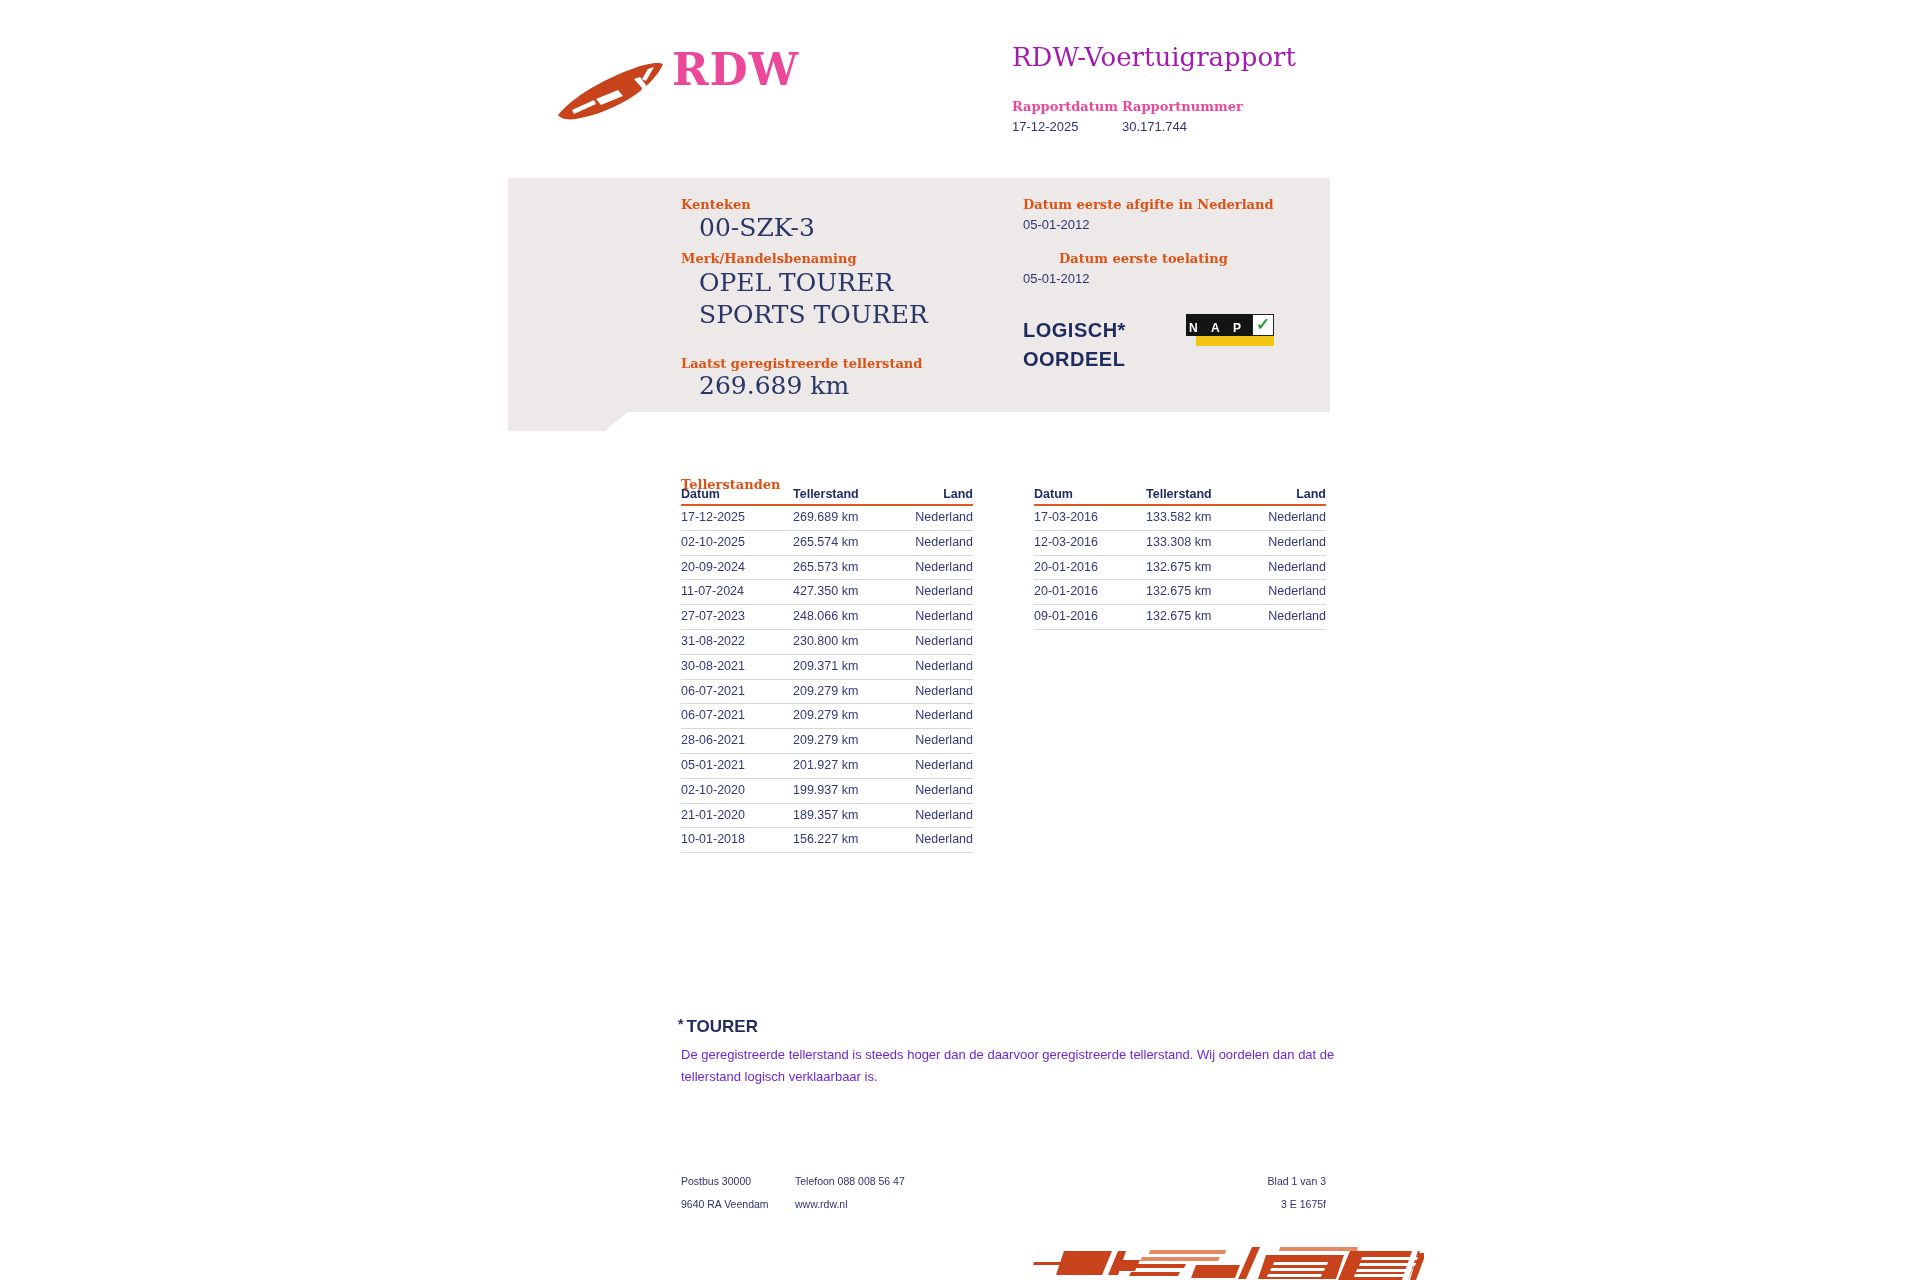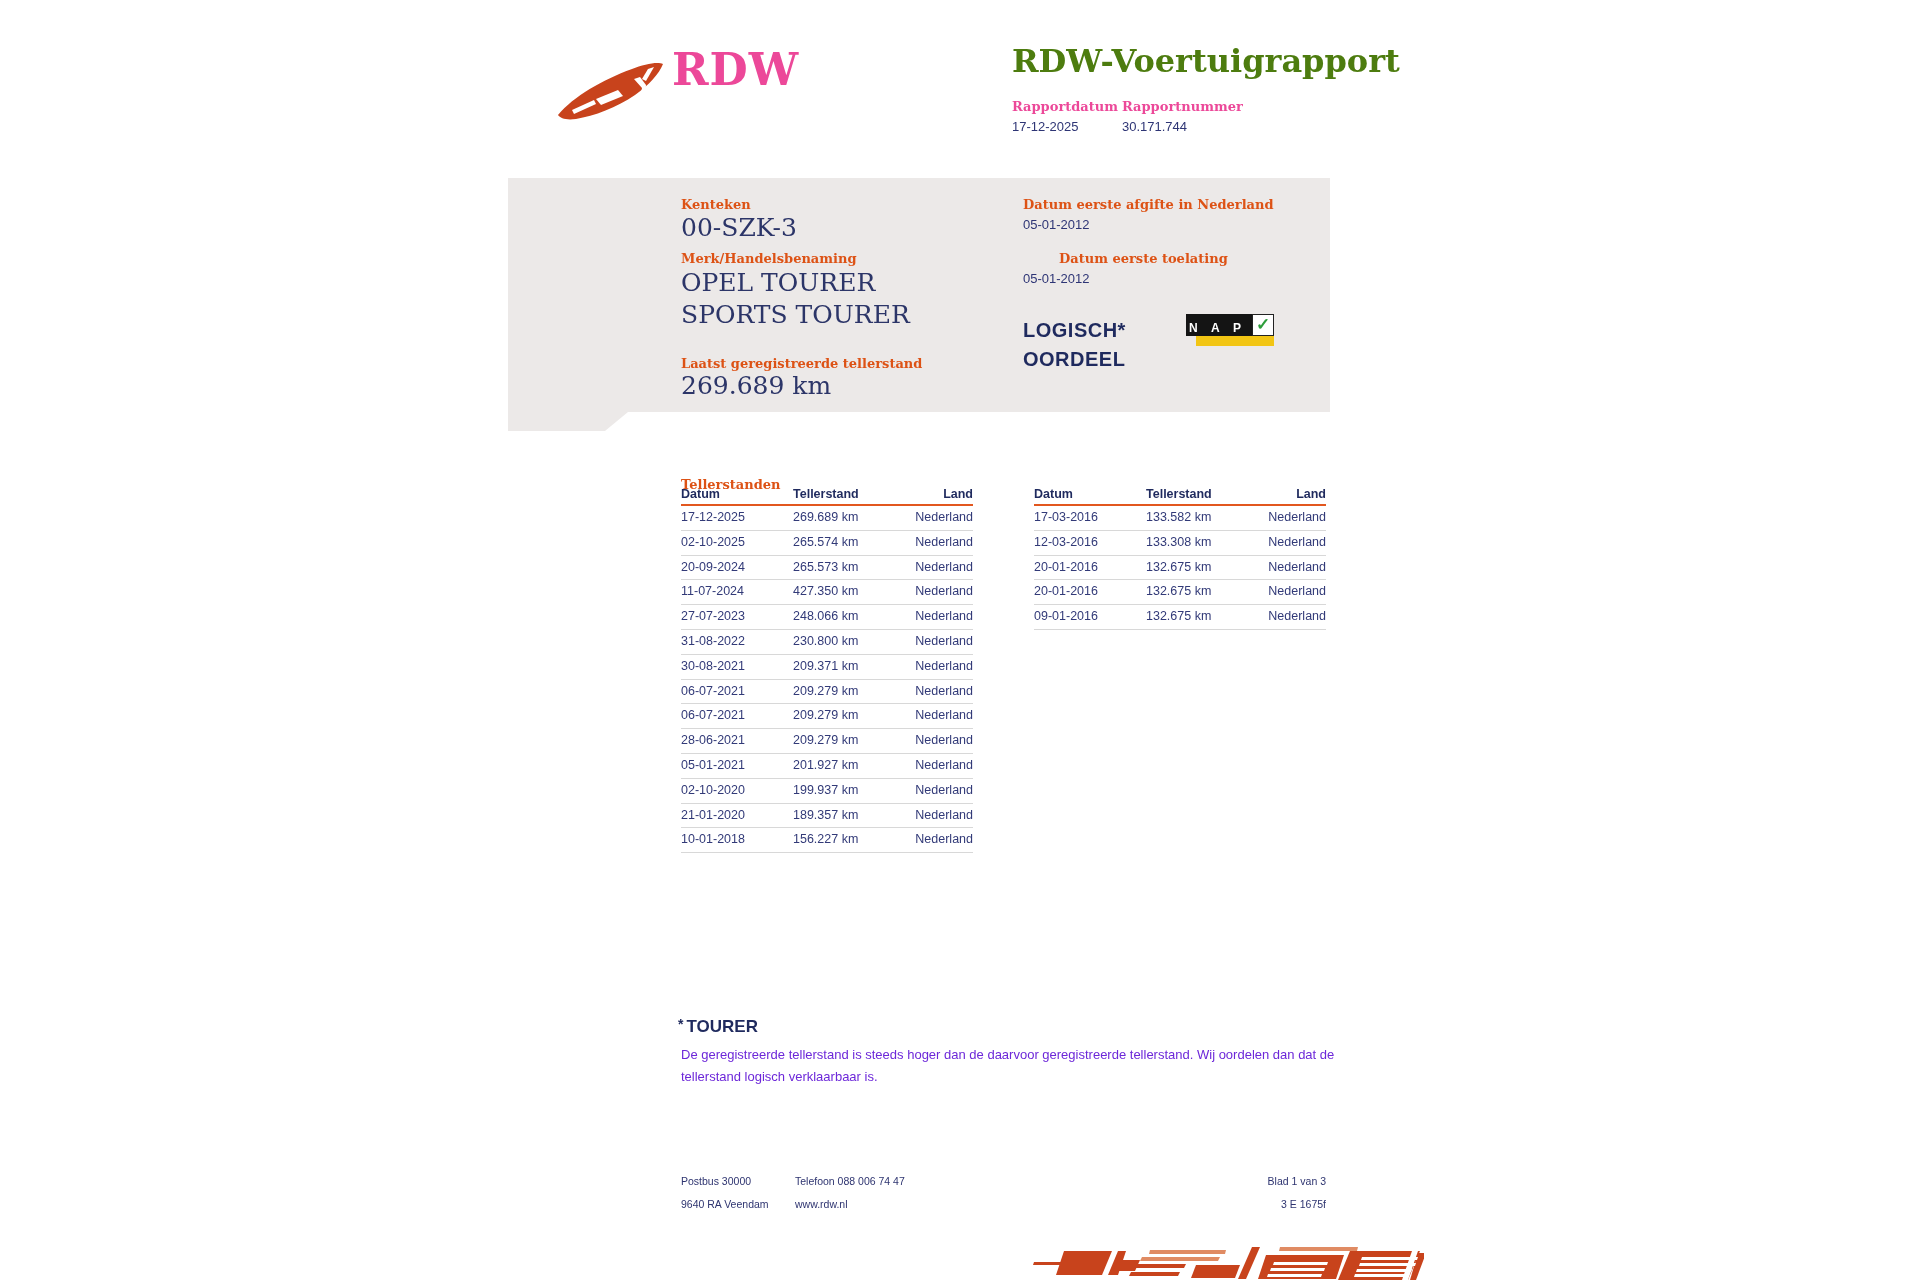--- a/index.html
+++ b/index.html
@@ -3,31 +3,31 @@
 <meta charset="utf-8">
 <style>
   html,body{margin:0;padding:0;background:#ffffff;}
   body{width:1920px;height:1280px;position:relative;overflow:hidden;
        font-family:"Liberation Sans",sans-serif;color:#2c3470;}
   .abs{position:absolute;}
 
   
   .brand{left:672px;top:44px;font-family:"DejaVu Serif",serif;font-weight:bold;
          font-size:44px;color:#ec4899;letter-spacing:1px;}
-  .doc-title{left:1012px;top:42px;font-family:"DejaVu Serif",serif;font-weight:bold;
-         font-size:32px;color:#4d7c0f;}
+  .doc-title{left:1012px;top:42px;font-family:"DejaVu Serif",serif;font-weight:normal;
+         font-size:26px;color:#a21caf;}
   .hlabel{font-family:"DejaVu Serif",serif;font-weight:bold;font-size:13px;color:#ec4899;}
   .hvalue{font-size:13px;color:#2e3575;}
 
   
   .grey-box{left:508px;top:178px;width:822px;height:234px;background:#ece9e8;}
   .grey-tab{left:508px;top:412px;width:120px;height:19px;background:#ece9e8;
             clip-path:polygon(0 0,100% 0,calc(100% - 23px) 100%,0 100%);}
   .olabel{font-family:"DejaVu Serif",serif;font-weight:bold;font-size:13px;color:#dd5215;}
-  .bigval{font-family:"DejaVu Serif",serif;font-size:25px;color:#2c3568;}
+  .bigval{font-family:"DejaVu Serif",serif;font-size:25px;color:#2c3568;margin-left:18px;}
   .oordeel{font-size:20px;font-weight:bold;color:#1f2a5e;line-height:29px;letter-spacing:.5px;}
 
   
   .nap{left:1186px;top:314px;width:96px;height:34px;}
   .nap .yellow{position:absolute;left:10px;top:5px;width:78px;height:27px;background:#f2c514;}
   .nap .sq{position:absolute;top:0;width:22px;height:22px;background:#141414;}
   .nap .sq span{position:absolute;left:3px;bottom:1px;color:#fff;font-size:12px;font-weight:bold;}
   .nap .chk{position:absolute;top:0;left:66px;width:20px;height:20px;background:#fff;
             border:1px solid #222;text-align:center;line-height:20px;
             color:#2e9e3c;font-size:17px;font-weight:bold;}
@@ -230,21 +230,21 @@
     </div>
 </div>
 
 <div class="abs note-head" style="left:678px;top:1016px;">
   <span class="note-ast">*</span><span>TOURER</span>
 </div>
 <div class="abs note-text" style="left:681px;top:1044px;">De geregistreerde tellerstand is steeds hoger dan de daarvoor geregistreerde tellerstand. Wij oordelen dan dat de tellerstand logisch verklaarbaar is.</div>
 
 <div class="abs foot" style="left:681px;top:1175px;">Postbus 30000</div>
 <div class="abs foot" style="left:681px;top:1198px;">9640 RA Veendam</div>
-<div class="abs foot" style="left:795px;top:1175px;">Telefoon 088 006 74 47</div>
+<div class="abs foot" style="left:795px;top:1175px;">Telefoon 088 008 56 47</div>
 <div class="abs foot" style="left:795px;top:1198px;">www.rdw.nl</div>
 <div class="abs foot foot-right" style="left:1206px;top:1175px;">Blad 1 van 3</div>
 <div class="abs foot foot-right" style="left:1206px;top:1198px;">3 E 1675f</div>
 
 <svg class="abs" style="left:1028px;top:1243px;" width="396" height="37" viewBox="0 0 396 37">
   <g fill="#c8431c">
     <polygon points="6,19 97,19 96,22 5,22"></polygon>
     <polygon points="36,8 98,8 90,32 28,32"></polygon>
     <polygon points="90,17 112,17 107,28 85,28"></polygon>
     <polygon points="224,4 232,4 218,36 210,36"></polygon>

